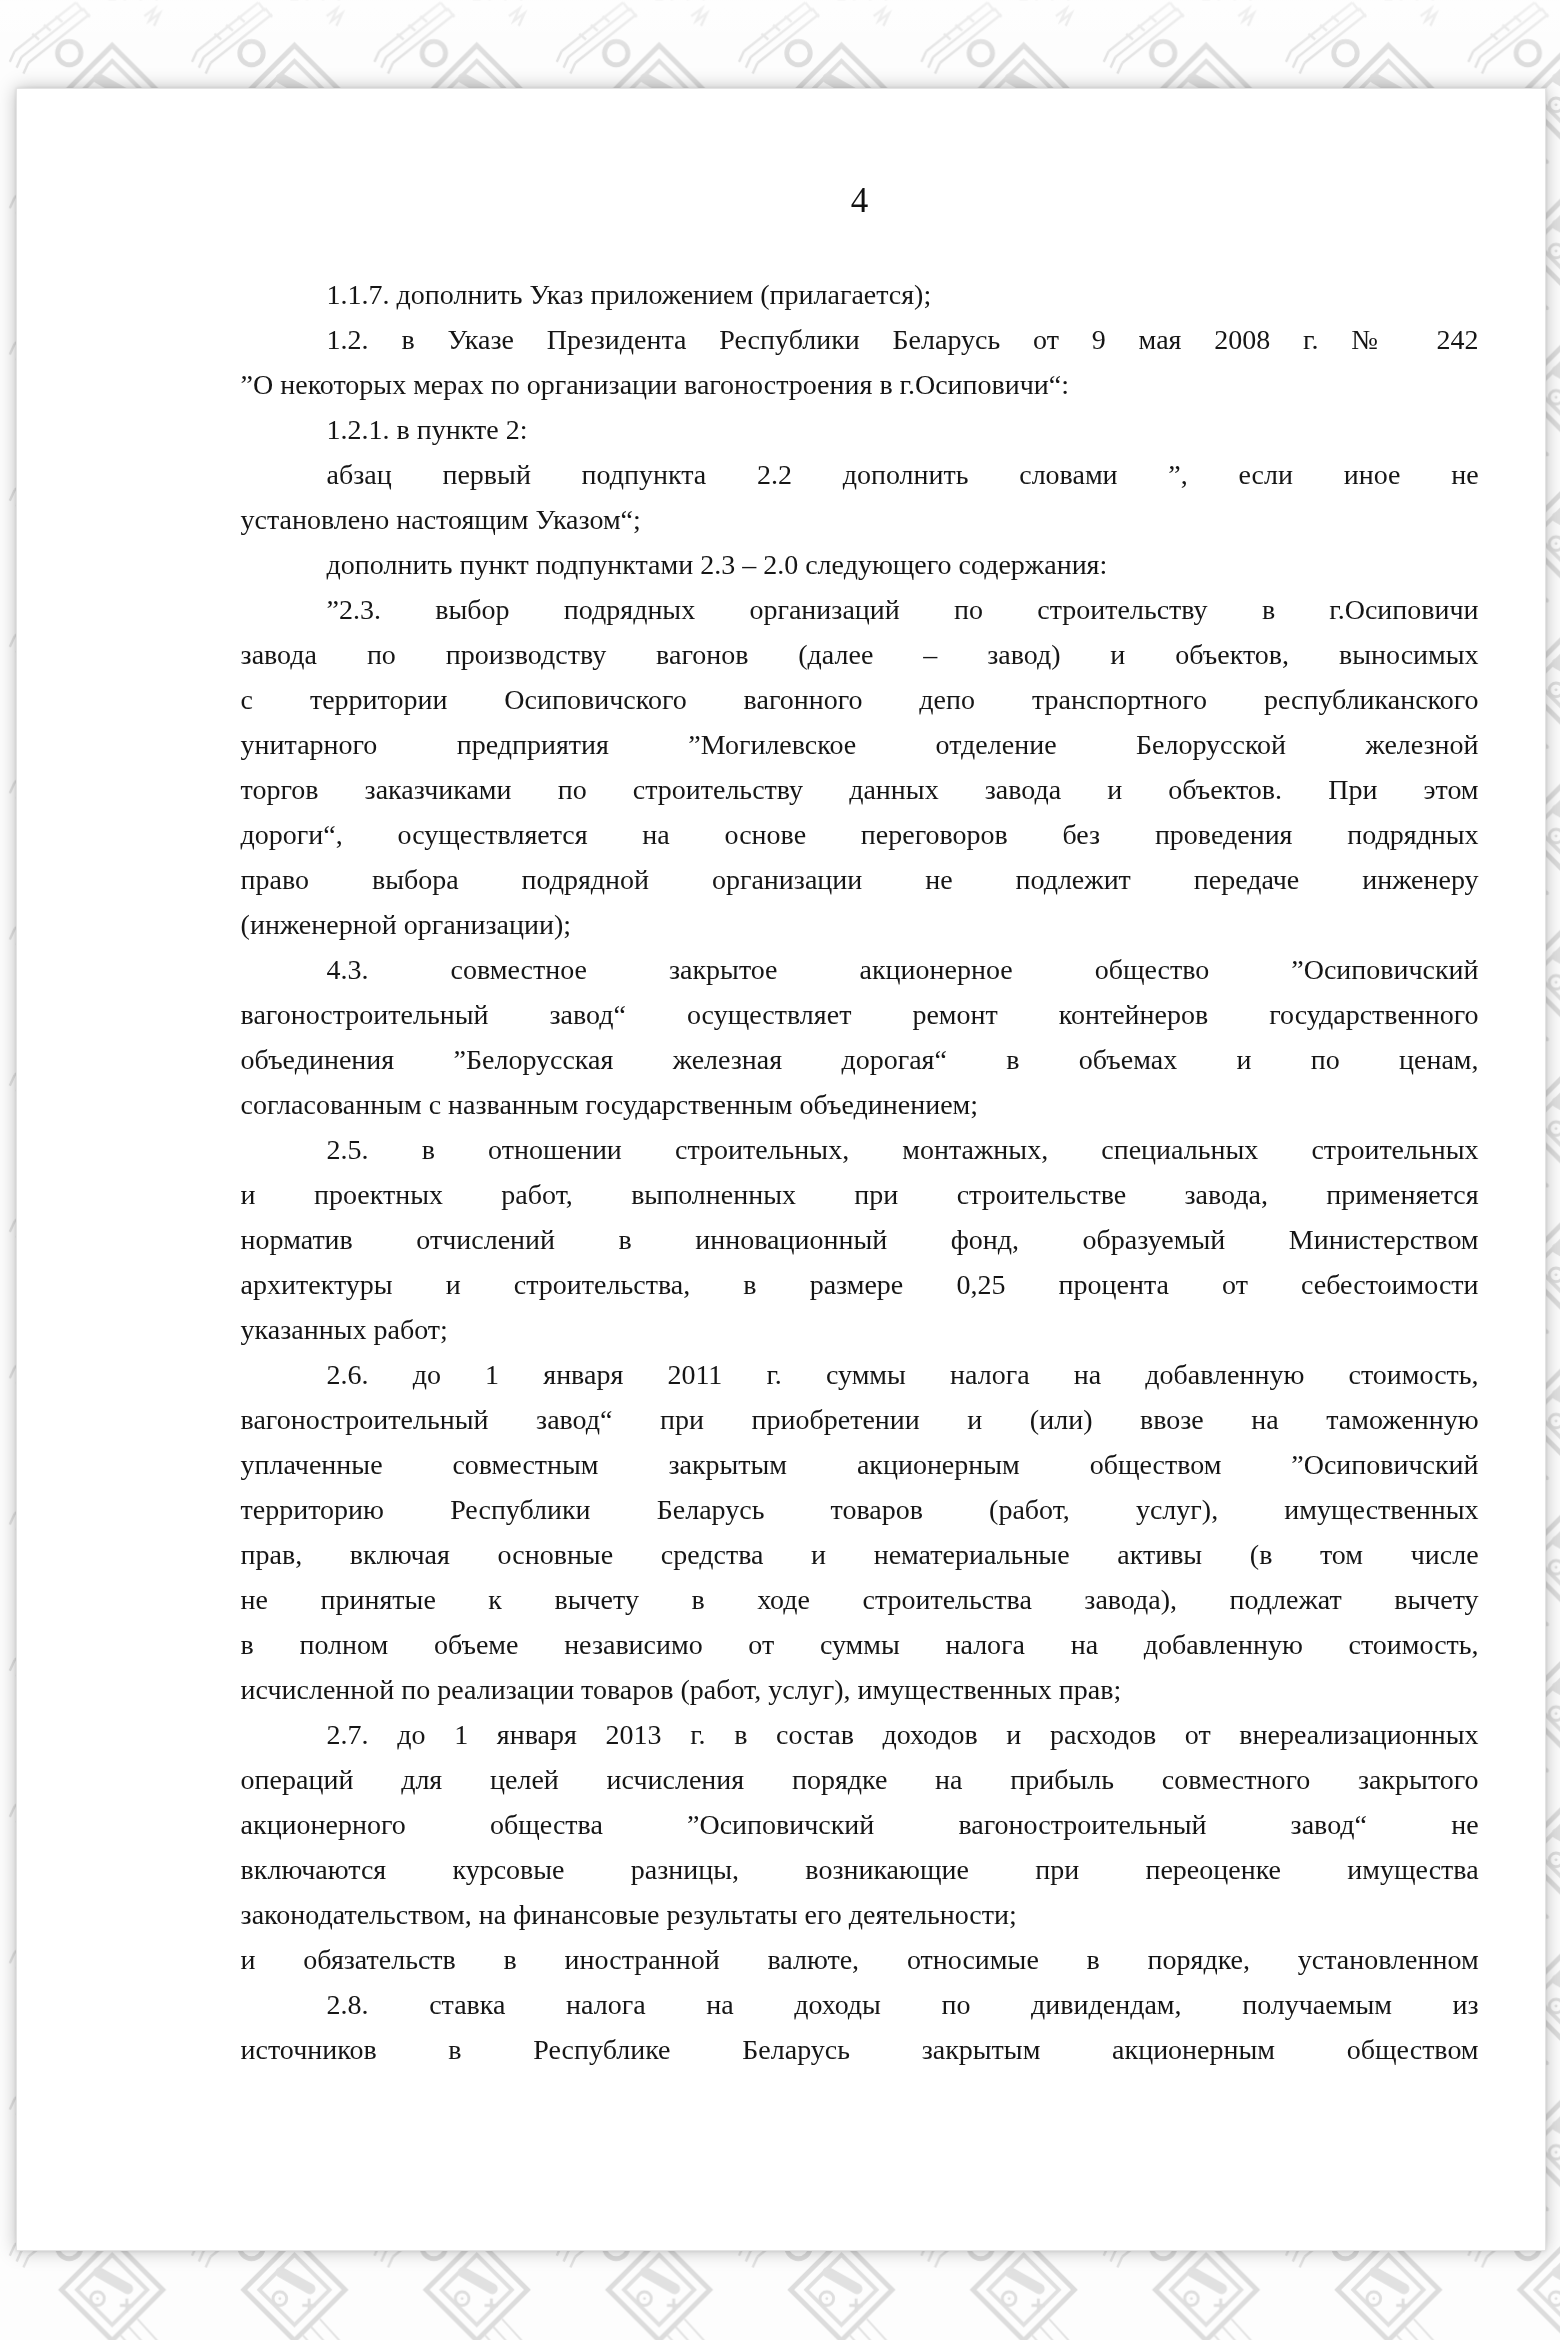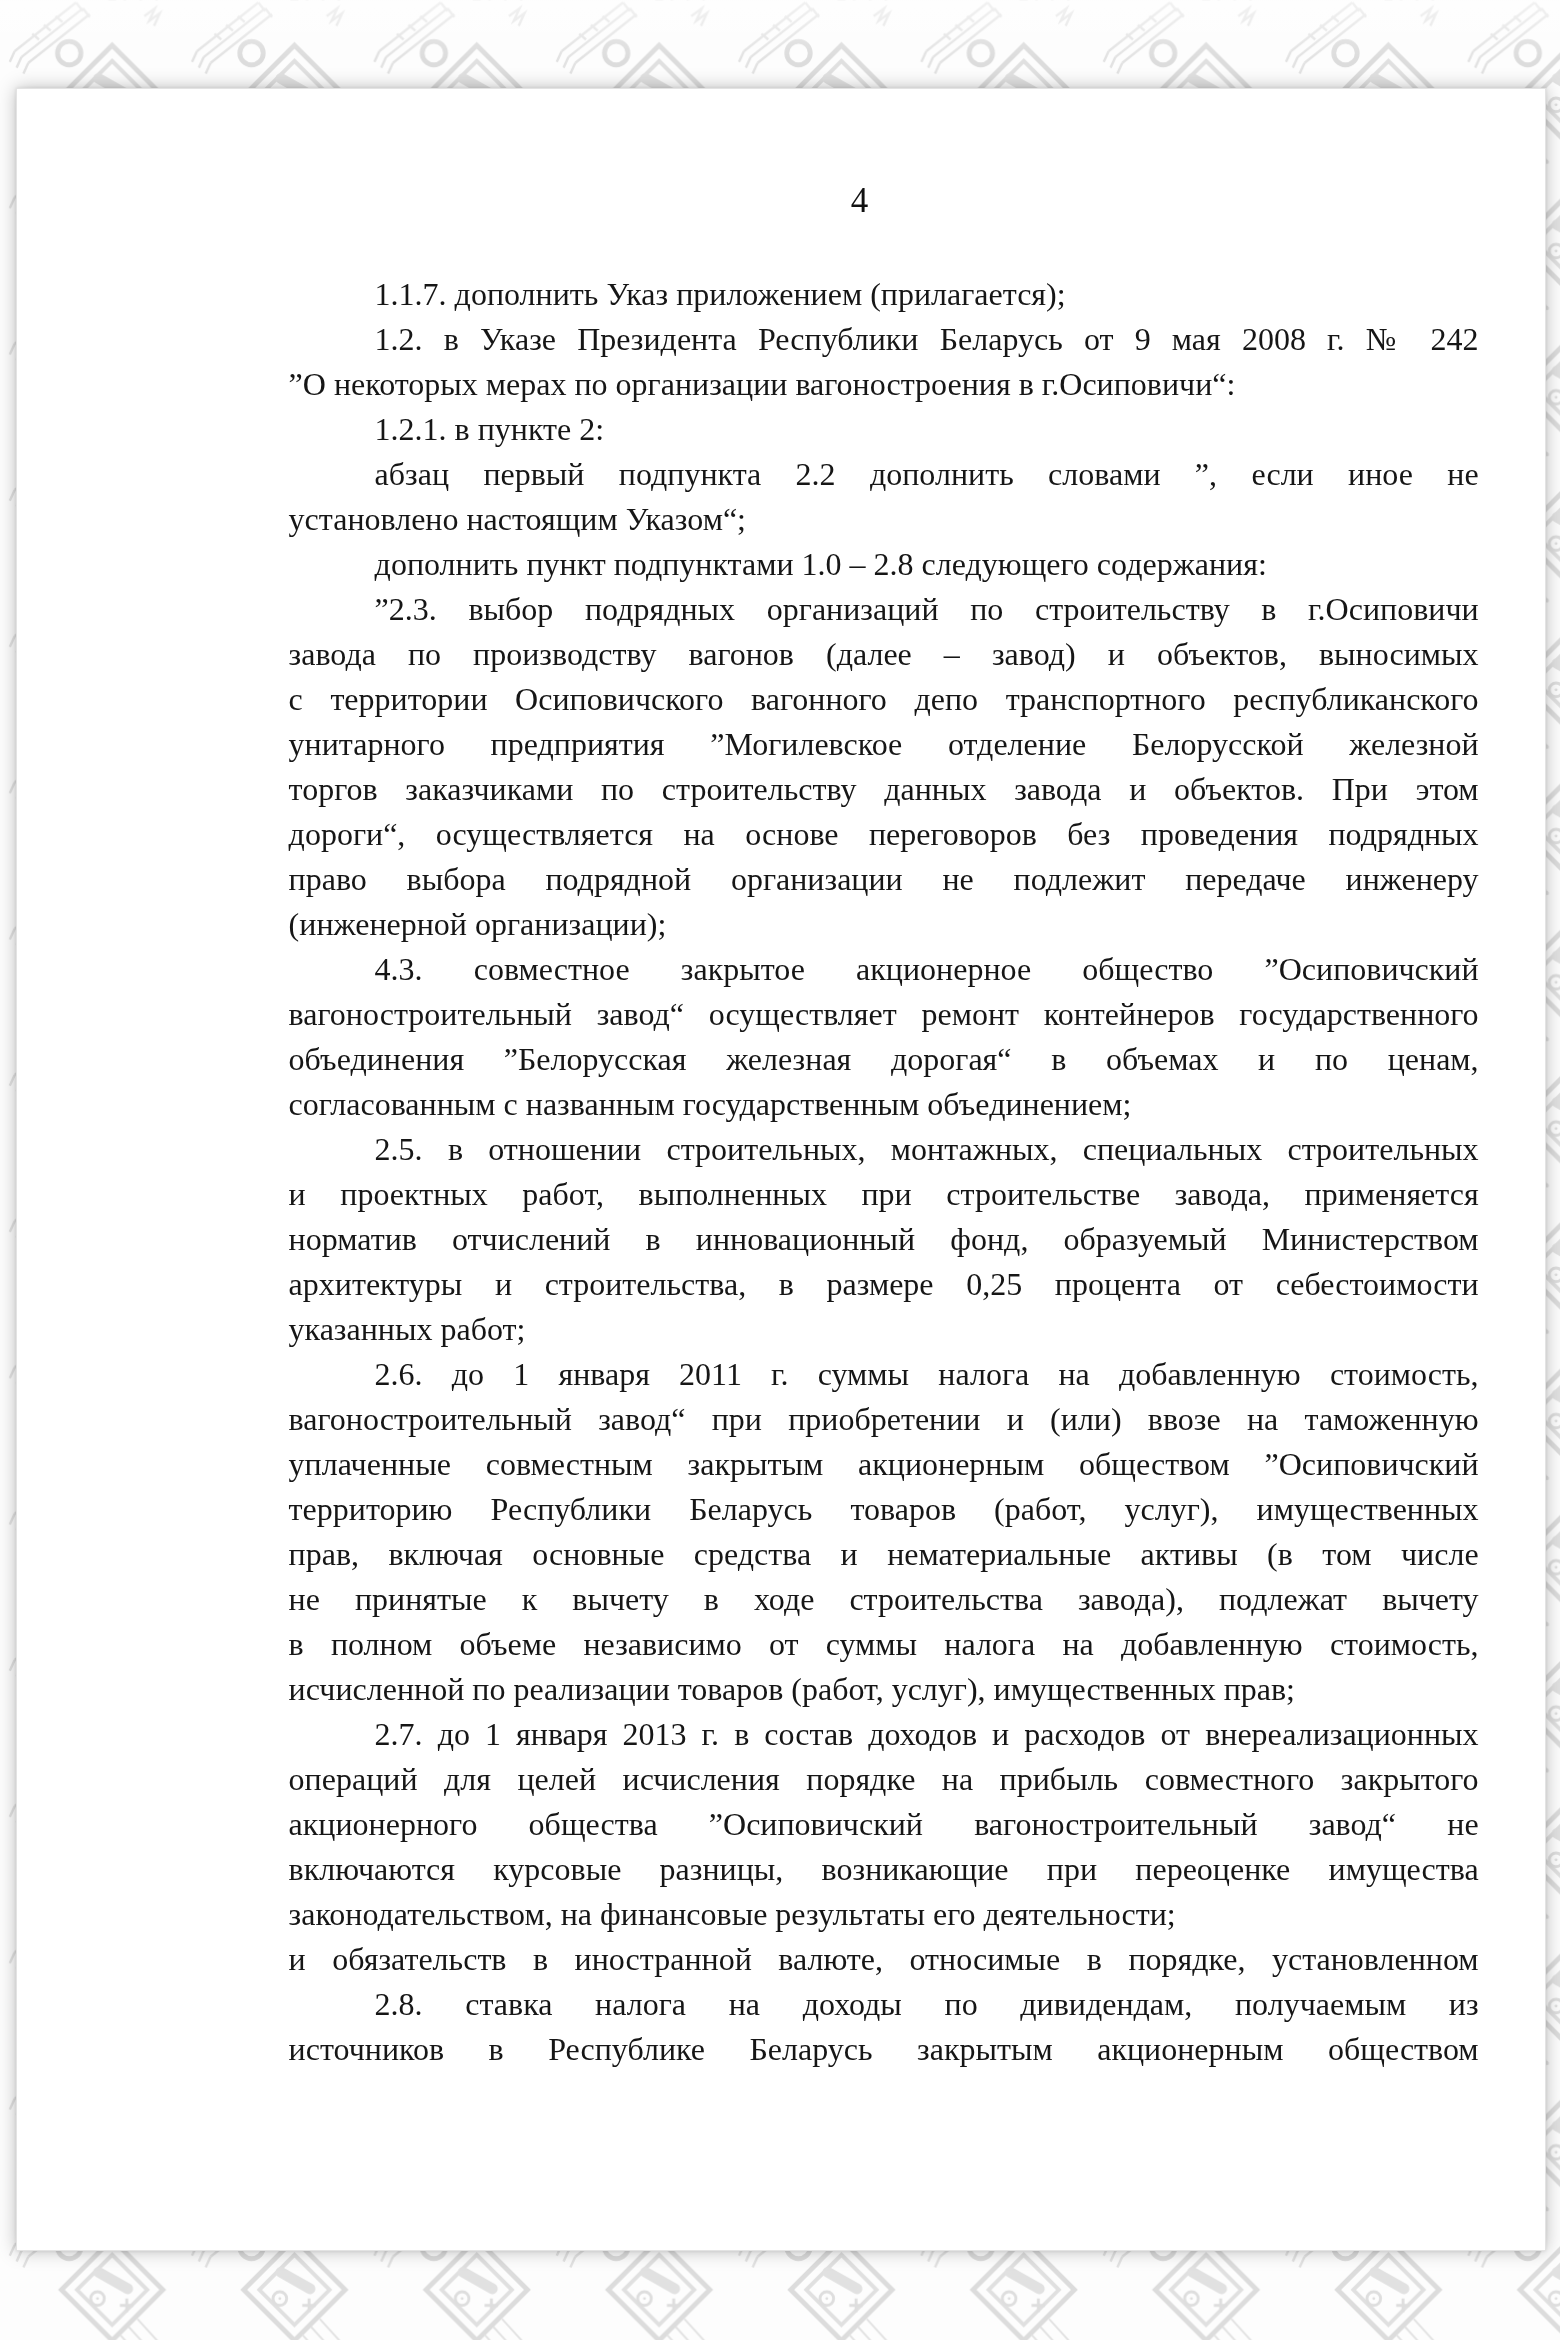--- a/index.html
+++ b/index.html
@@ -22,26 +22,25 @@
     position:absolute;left:224px;top:92px;width:1238px;
     text-align:center;
     font-size:35px;line-height:39px;color:#111;
   }
   .docbody{
     position:absolute;left:224px;top:183px;width:1238px;
     color:#161616;
   }
   .para{margin:0;padding:0;}
   .ln{
-    height:45px;line-height:45px;font-size:32px;
+    height:45px;line-height:45px;font-size:28px;
     white-space:normal;
     text-align:justify;text-align-last:justify;
     text-justify:inter-word;
     overflow:visible;
-    margin-left:48px;
   }
   .ln.last{text-align-last:left;}
   .ln.indent{text-indent:86px;}
 </style>
 </head>
 <body>
 
 <div class="stage">
 
   <svg class="bg" xmlns="http://www.w3.org/2000/svg" width="1560" height="2341" viewBox="0 0 1600 2400">
@@ -89,21 +88,21 @@
           <div class="ln last">”О некоторых мерах по организации вагоностроения в г.Осиповичи“:</div>
         </div>
         <div class="para">
           <div class="ln indent last">1.2.1. в пункте 2:</div>
         </div>
         <div class="para">
           <div class="ln indent">абзац первый подпункта 2.2 дополнить словами ”, если иное не</div>
           <div class="ln last">установлено настоящим Указом“;</div>
         </div>
         <div class="para">
-          <div class="ln indent last">дополнить пункт подпунктами 1.0 – 2.8 следующего содержания:</div>
+          <div class="ln indent last">дополнить пункт подпунктами 2.3 – 2.0 следующего содержания:</div>
         </div>
         <div class="para">
           <div class="ln indent">”2.3. выбор подрядных организаций по строительству в г.Осиповичи</div>
           <div class="ln">завода по производству вагонов (далее – завод) и объектов, выносимых</div>
           <div class="ln">с территории Осиповичского вагонного депо транспортного республиканского</div>
           <div class="ln">унитарного предприятия ”Могилевское отделение Белорусской железной</div>
           <div class="ln">торгов заказчиками по строительству данных завода и объектов. При этом</div>
           <div class="ln">дороги“, осуществляется на основе переговоров без проведения подрядных</div>
           <div class="ln">право выбора подрядной организации не подлежит передаче инженеру</div>
           <div class="ln last">(инженерной организации);</div>

